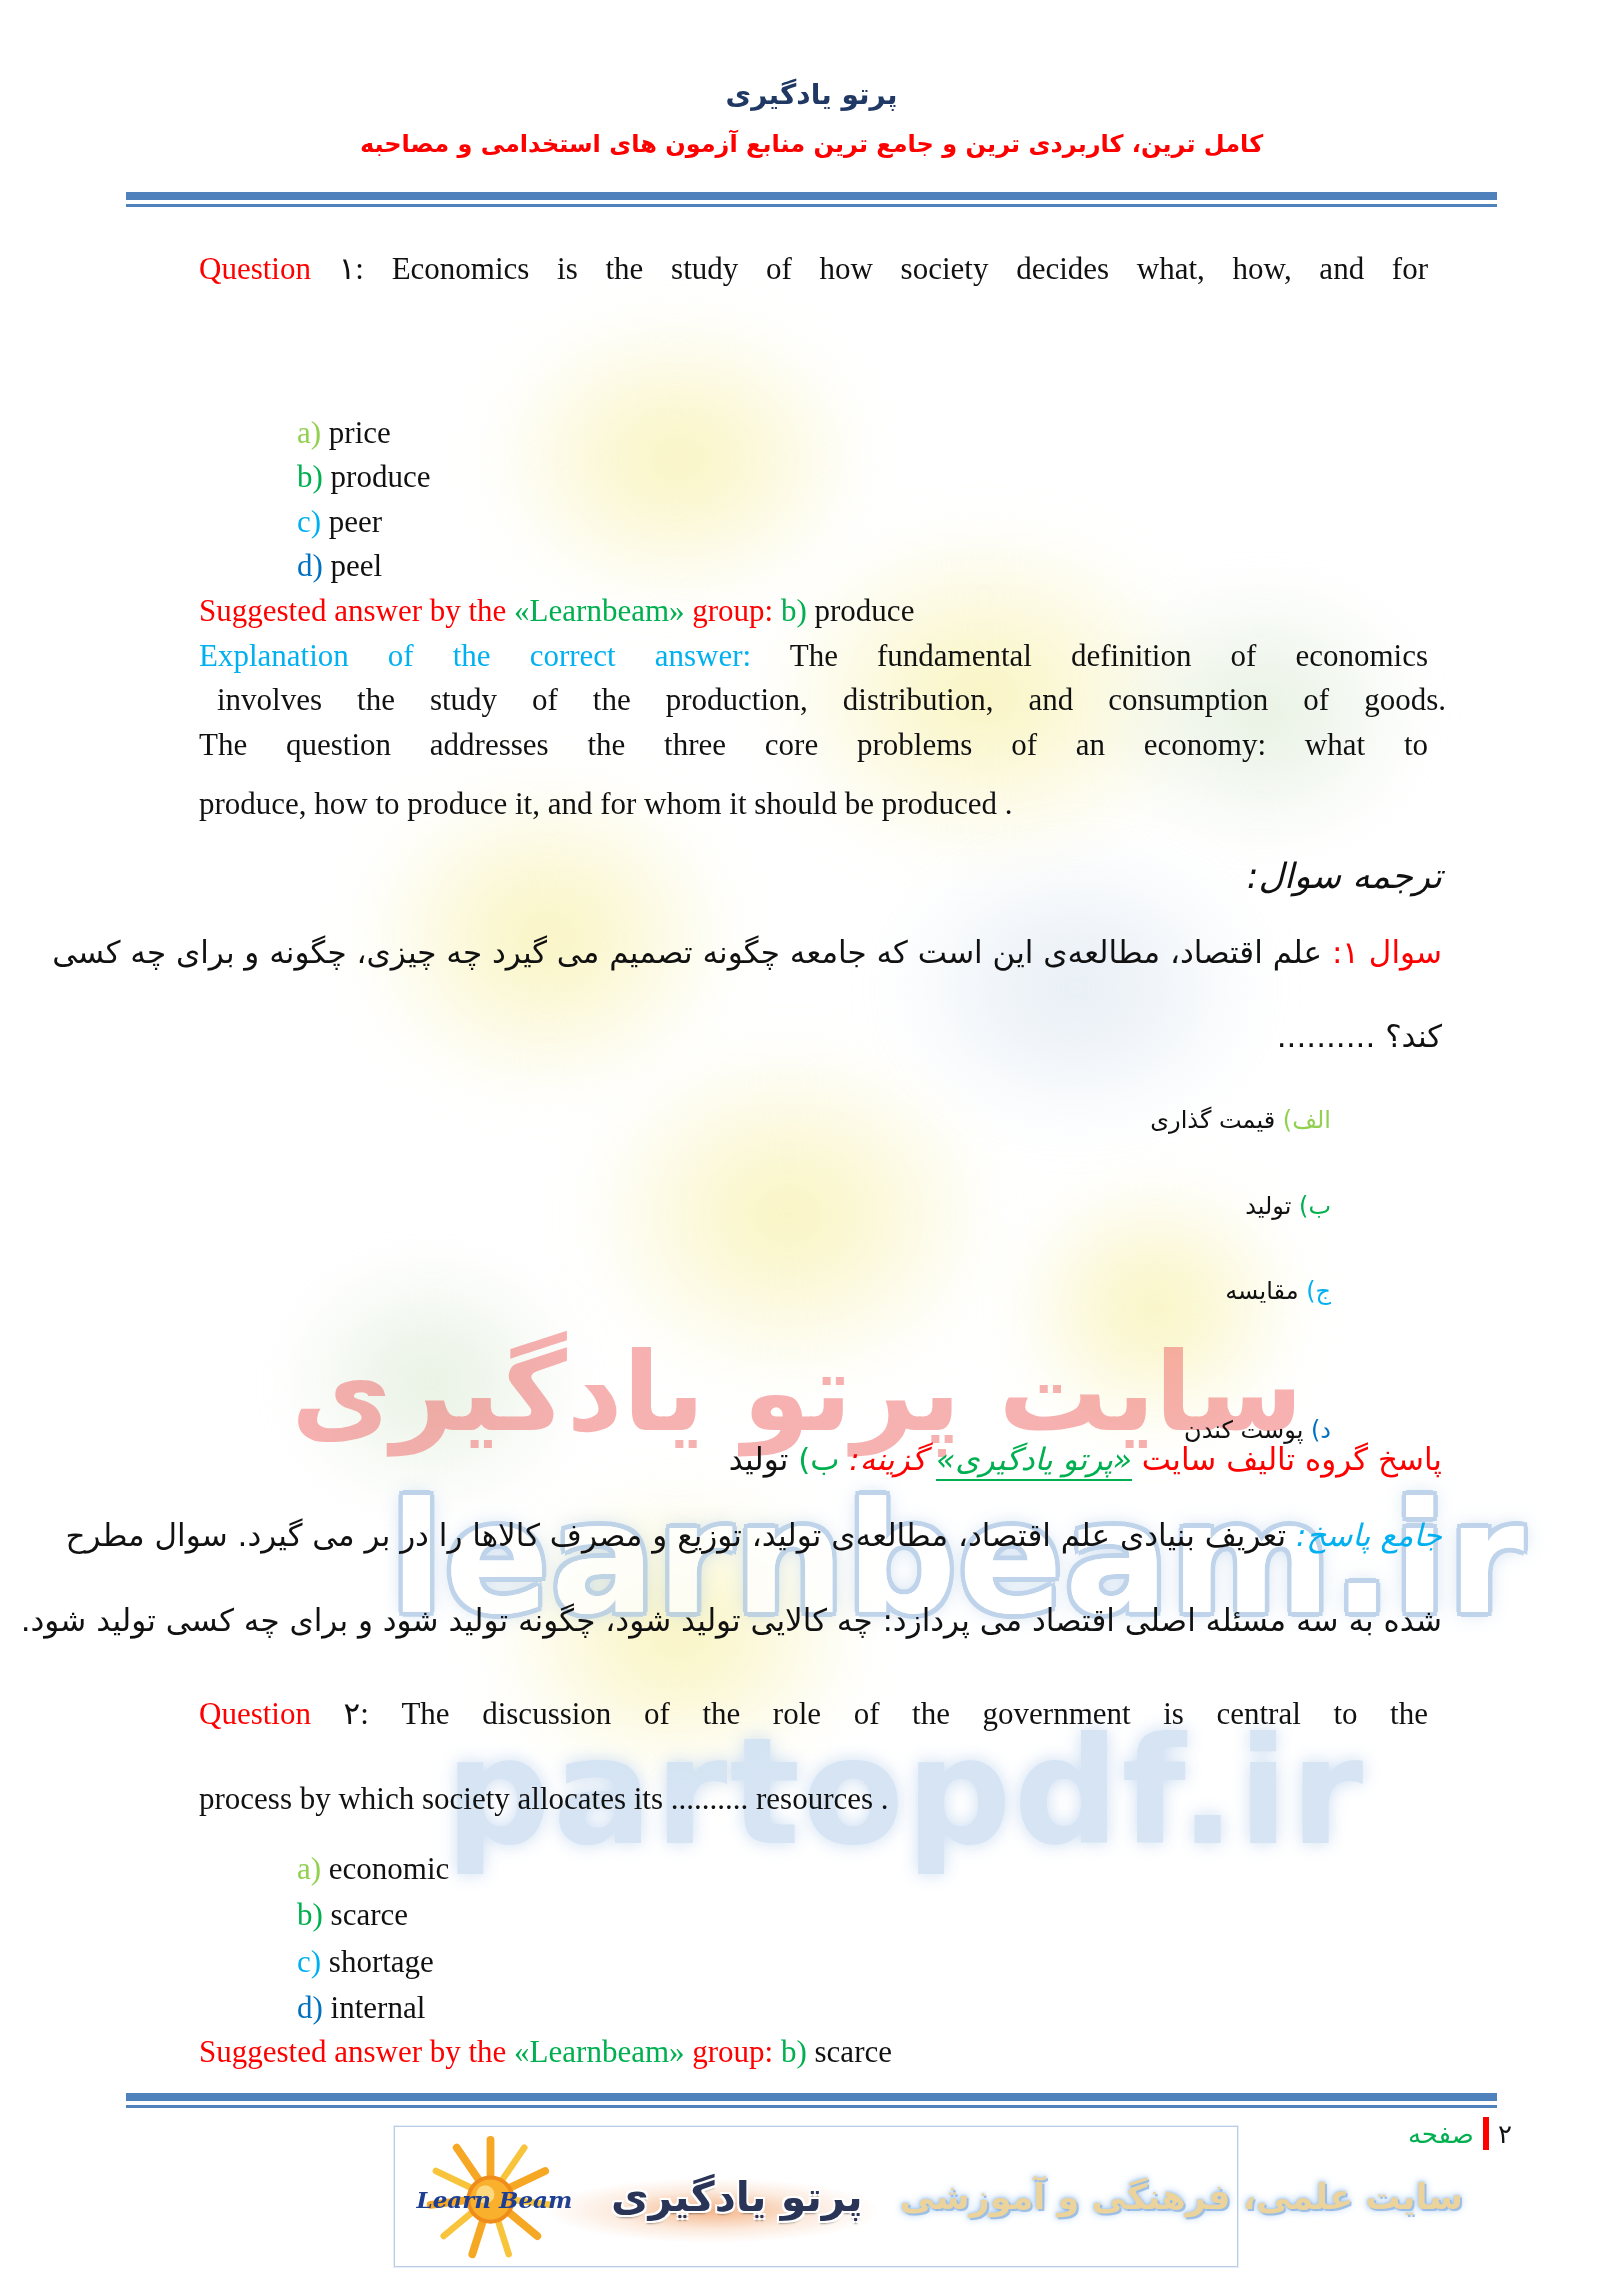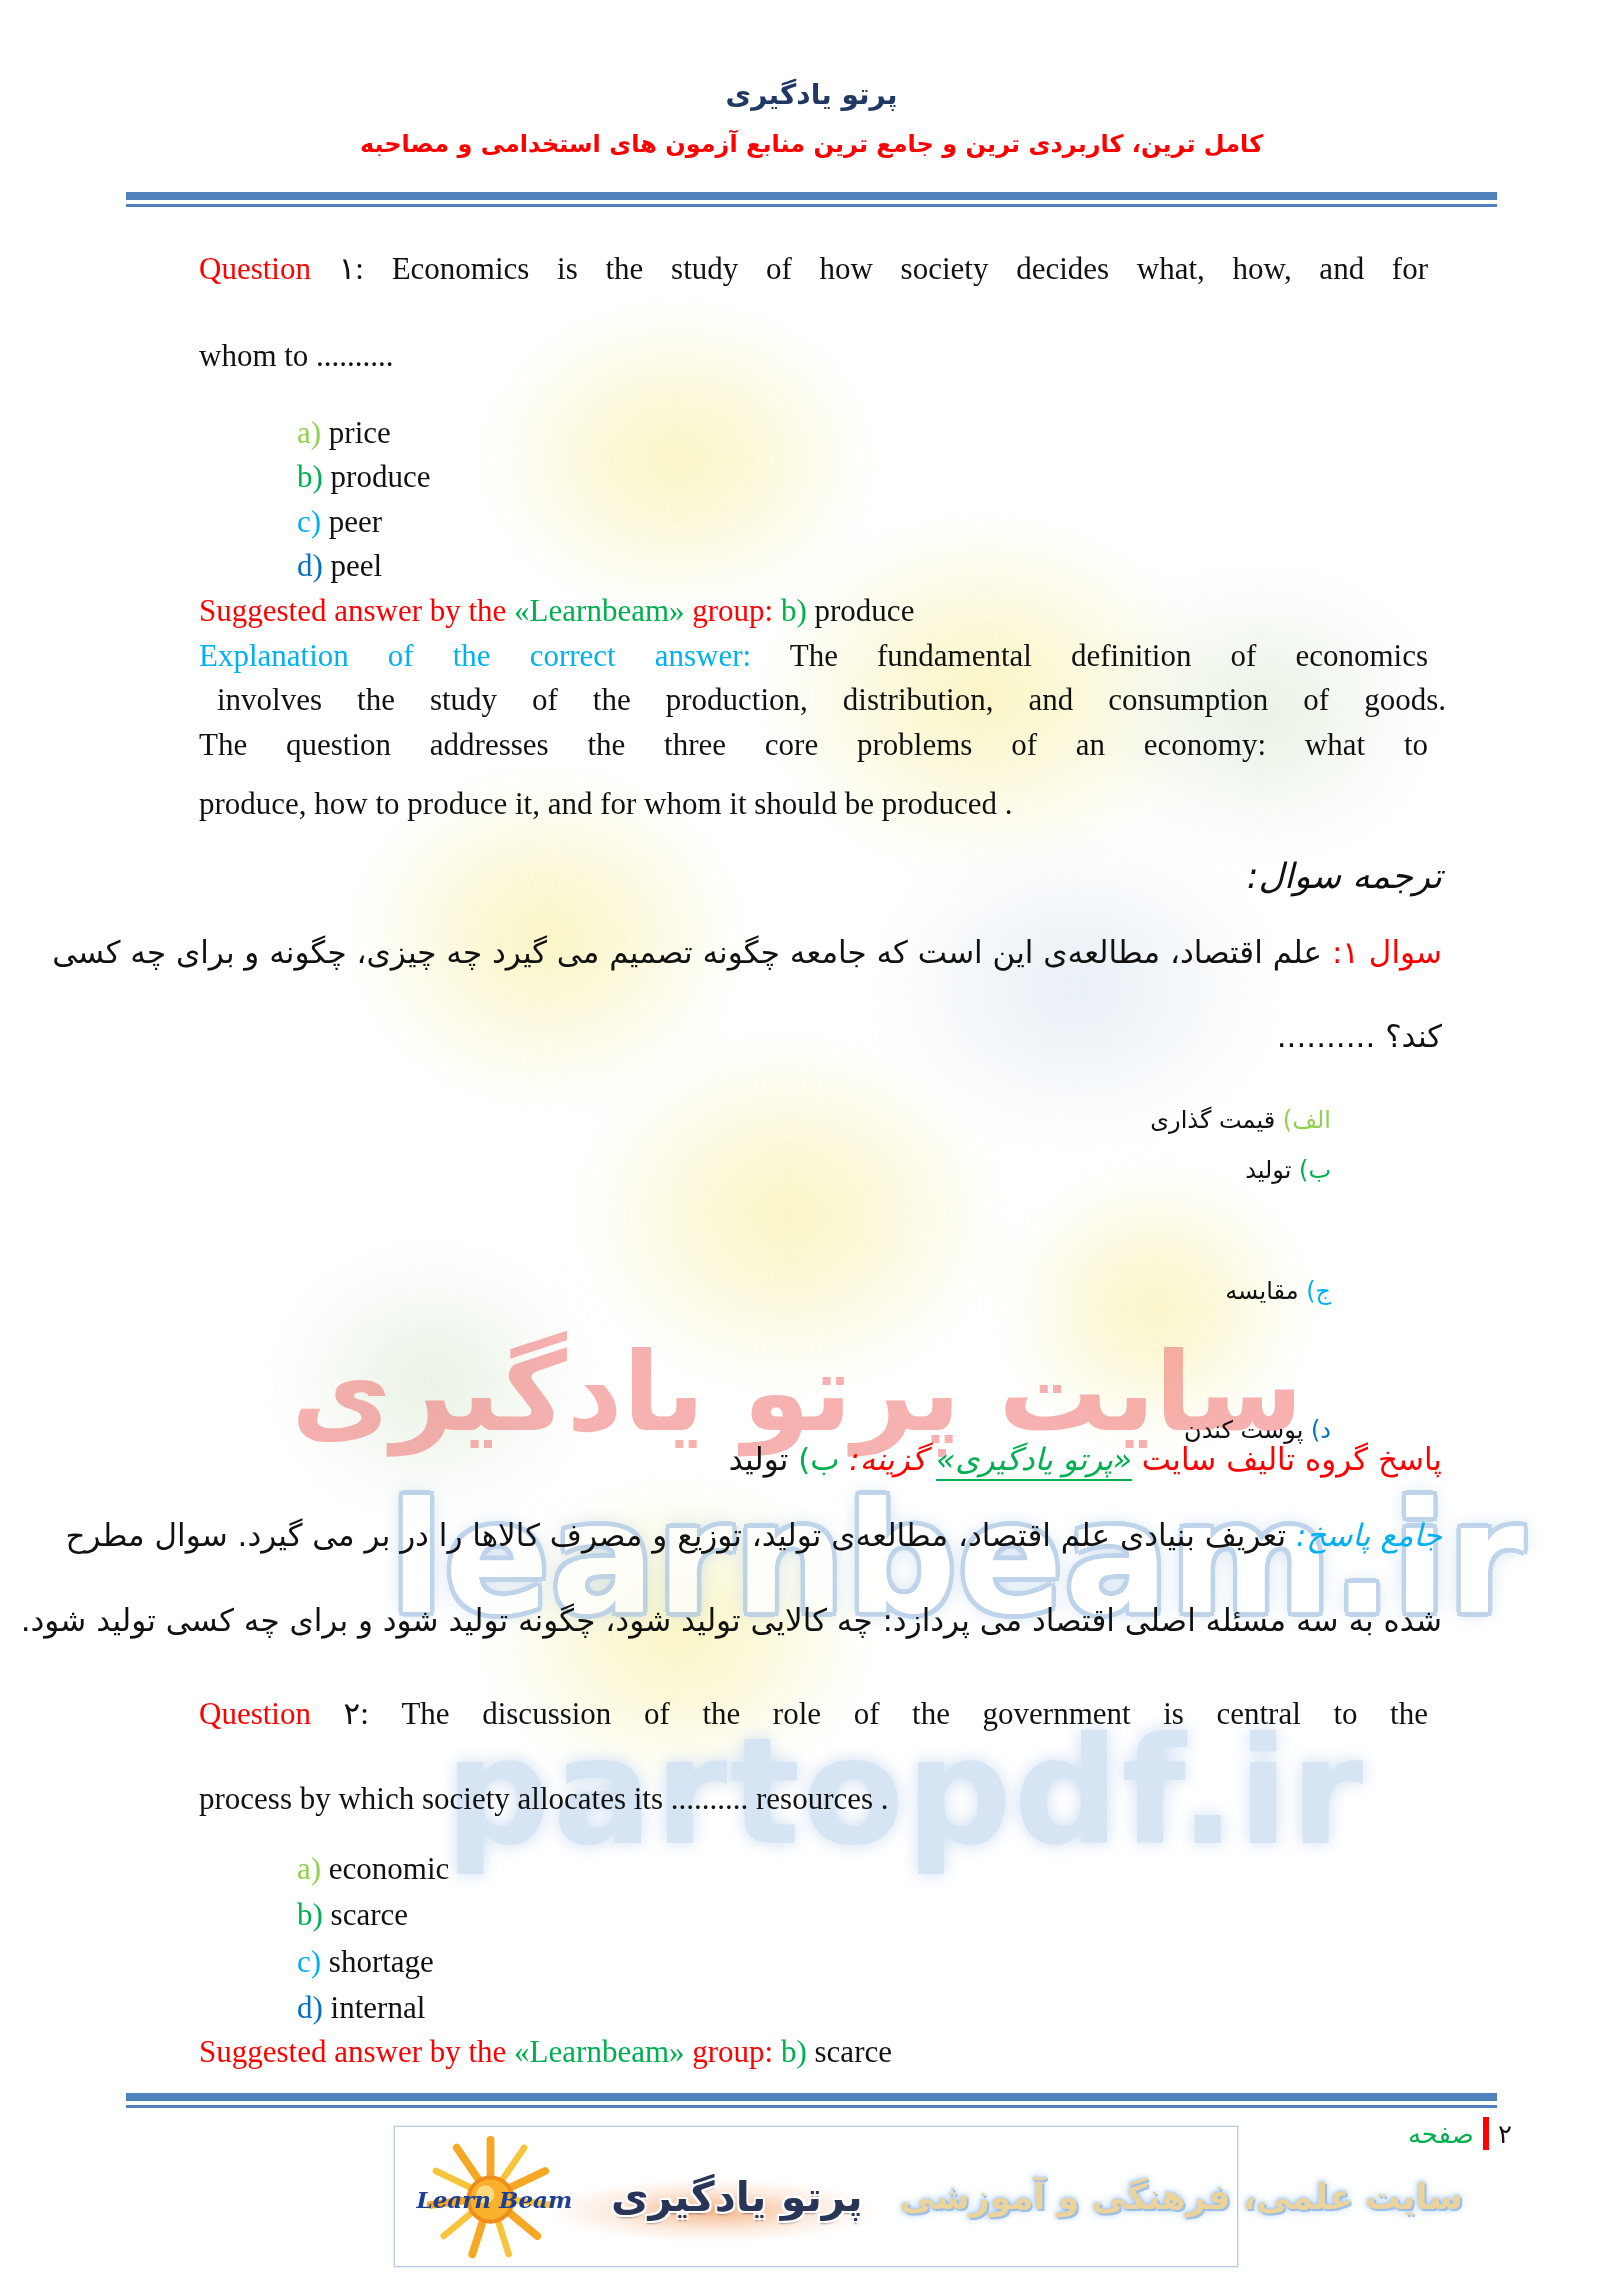--- a/index.html
+++ b/index.html
@@ -117,21 +117,20 @@
   <div class="wm wm-blue2">partopdf.ir</div>
 
   <div class="hdr-title c-navy">پرتو یادگیری</div>
   <div class="hdr-sub c-red">کامل ترین، کاربردی ترین و جامع ترین منابع آزمون های استخدامی و مصاحبه</div>
   <div class="rule rule-thick" style="top:192px;"></div>
   <div class="rule rule-thin" style="top:204px;"></div>
 
   <div class="en jline" style="top:247px;">
     <span class="c-red">Question</span><span class="c-black"> ۱: Economics is the study of how society decides what, how, and for</span>
   </div>
-  <div class="en" style="top:334px;">whom to ..........</div>
 
   <div class="en-opt" style="top:411px;">
     <span class="c-lgreen">a)</span><span class="c-black"> price</span>
   </div>
   <div class="en-opt" style="top:455px;">
     <span class="c-green">b)</span><span class="c-black"> produce</span>
   </div>
   <div class="en-opt" style="top:500px;">
     <span class="c-cyan">c)</span><span class="c-black"> peer</span>
   </div>
@@ -153,21 +152,21 @@
   <div class="fa hand c-purple" style="top:853px;font-size:35px;">ترجمه سوال:</div>
 
   <div class="fa" style="top:929px;">
     <span class="c-red">سوال ۱:</span><span class="c-black"> علم اقتصاد، مطالعه‌ی این است که جامعه چگونه تصمیم می گیرد چه چیزی، چگونه و برای چه کسی</span>
   </div>
   <div class="fa" style="top:1013px;direction:ltr;">.......... کند؟</div>
 
   <div class="fa-opt" style="top:1097px;">
     <span class="c-lgreen">الف)</span><span class="c-black"> قیمت گذاری</span>
   </div>
-  <div class="fa-opt" style="top:1147px;">
+  <div class="fa-opt" style="top:1183px;">
     <span class="c-green">ب)</span><span class="c-black"> تولید</span>
   </div>
   <div class="fa-opt" style="top:1268px;">
     <span class="c-cyan">ج)</span><span class="c-black"> مقایسه</span>
   </div>
   <div class="fa-opt" style="top:1407px;">
     <span class="c-blue">د)</span><span class="c-black"> پوست کندن</span>
   </div>
 
   <div class="fa" style="top:1436px;">

